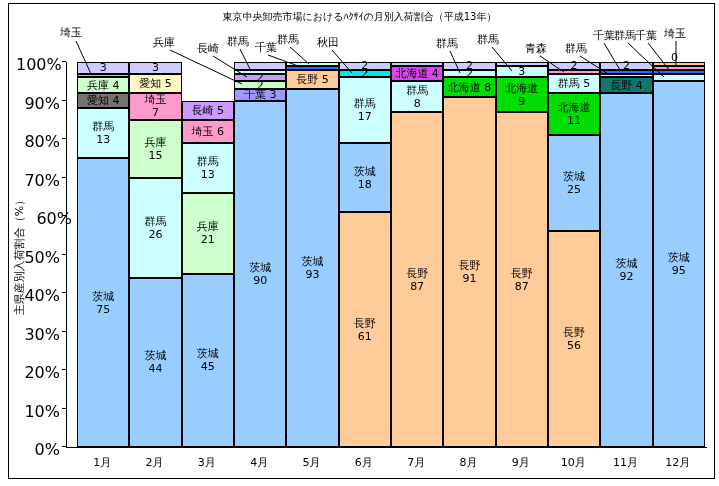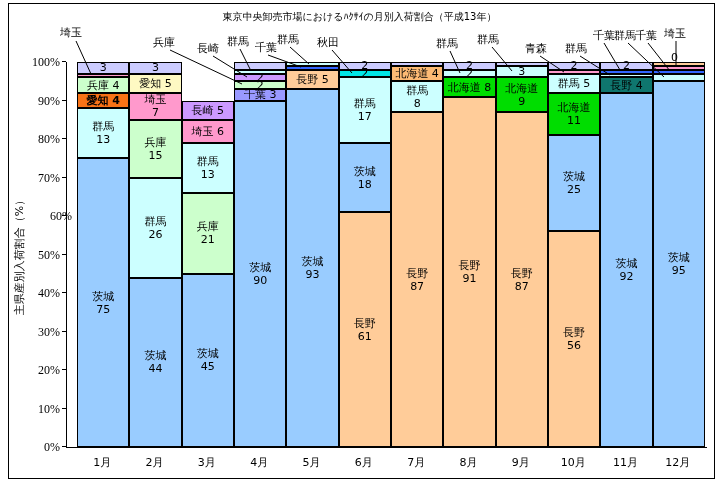--- a/index.html
+++ b/index.html
@@ -9,41 +9,41 @@
   #title{position:absolute;left:0;top:10px;width:719px;text-align:center;font-size:10px;}
   #y-title{position:absolute;left:-80px;top:247px;width:200px;height:16px;text-align:center;
     font-size:11px;transform:rotate(-90deg);transform-origin:center center;}
   #plot{position:absolute;left:66px;top:62px;width:640px;height:385px;
     border-left:1px solid #000;border-bottom:1px solid #000;}
   #bars{position:absolute;left:10px;top:0;width:628px;height:385px;display:flex;}
   .col{flex:1;display:flex;flex-direction:column-reverse;}
   .seg{box-sizing:border-box;border:1px solid #000;display:flex;align-items:center;
     justify-content:center;text-align:center;font-size:11px;line-height:13px;
     white-space:pre-line;overflow:visible;}
-  .ytick-label{position:absolute;width:44px;text-align:right;font-size:12px;font-family:Liberation Serif, serif;}
+  .ytick-label{position:absolute;width:44px;text-align:right;font-size:16px;}
   .ytick-mark{position:absolute;width:4px;height:1px;background:#000;}
   .xlabel{position:absolute;width:44px;text-align:center;font-size:11px;}
   .anno{position:absolute;font-size:11px;line-height:12px;white-space:nowrap;}
   #lines{position:absolute;left:0;top:0;width:719px;height:486px;pointer-events:none;}
 </style>
 </head>
 <body>
 
 <div id="canvas">
   <div id="frame"></div>
   <div id="title">東京中央卸売市場におけるﾊｸｻｲの月別入荷割合（平成13年）</div>
   <div id="y-title">主県産別入荷割合（%）</div>
   <div id="plot">
     <div id="bars">
         <div class="col">
           <div class="seg" style="height: 75%; background: rgb(153, 204, 255);">茨城
 75</div>
           <div class="seg" style="height: 13%; background: rgb(204, 255, 255);">群馬
 13</div>
-          <div class="seg" style="height: 4%; background: #f97316; font-weight: bold;">愛知  4</div>
+          <div class="seg" style="height: 4%; background: #737373;">愛知  4</div>
           <div class="seg" style="height: 4%; background: rgb(204, 255, 204);">兵庫  4</div>
           <div class="seg" style="height: 1%; background: rgb(255, 153, 204);"></div>
           <div class="seg" style="height: 3%; background: rgb(204, 204, 255);">3</div>
         </div>
         <div class="col">
           <div class="seg" style="height: 44%; background: rgb(153, 204, 255);">茨城
 44</div>
           <div class="seg" style="height: 26%; background: rgb(204, 255, 255);">群馬
 26</div>
           <div class="seg" style="height: 15%; background: rgb(204, 255, 204);">兵庫
@@ -87,21 +87,21 @@
           <div class="seg" style="height: 17%; background: rgb(204, 255, 255);">群馬
 17</div>
           <div class="seg" style="height: 2%; background: rgb(0, 230, 230);">2</div>
           <div class="seg" style="height: 2%; background: rgb(204, 204, 255);">2</div>
         </div>
         <div class="col">
           <div class="seg" style="height: 87%; background: rgb(255, 204, 153);">長野
 87</div>
           <div class="seg" style="height: 8%; background: rgb(204, 255, 255);">群馬
 8</div>
-          <div class="seg" style="height: 4%; background: #fdba74;">北海道  4</div>
+          <div class="seg" style="height: 4%; background: #d946ef;">北海道  4</div>
           <div class="seg" style="height: 1%; background: rgb(204, 204, 255);"></div>
         </div>
         <div class="col">
           <div class="seg" style="height: 91%; background: rgb(255, 204, 153);">長野
 91</div>
           <div class="seg" style="height: 5%; background: rgb(0, 221, 0);">北海道  8</div>
           <div class="seg" style="height: 2%; background: rgb(204, 255, 255);">2</div>
           <div class="seg" style="height: 2%; background: rgb(204, 204, 255);">2</div>
         </div>
         <div class="col">

